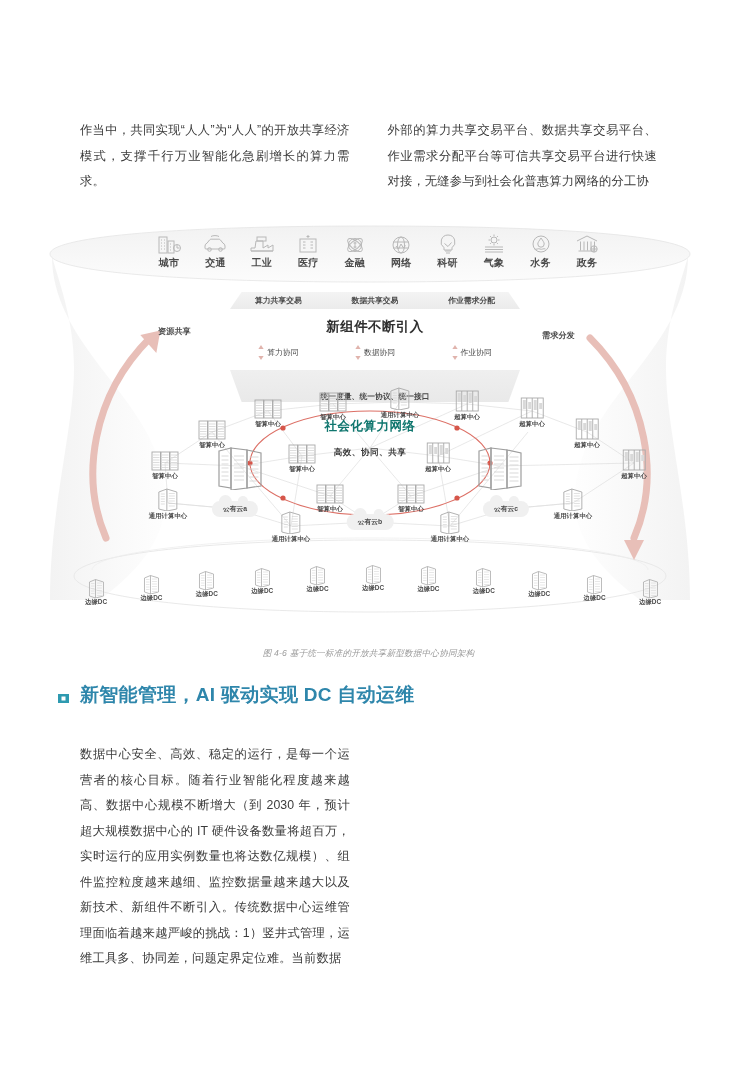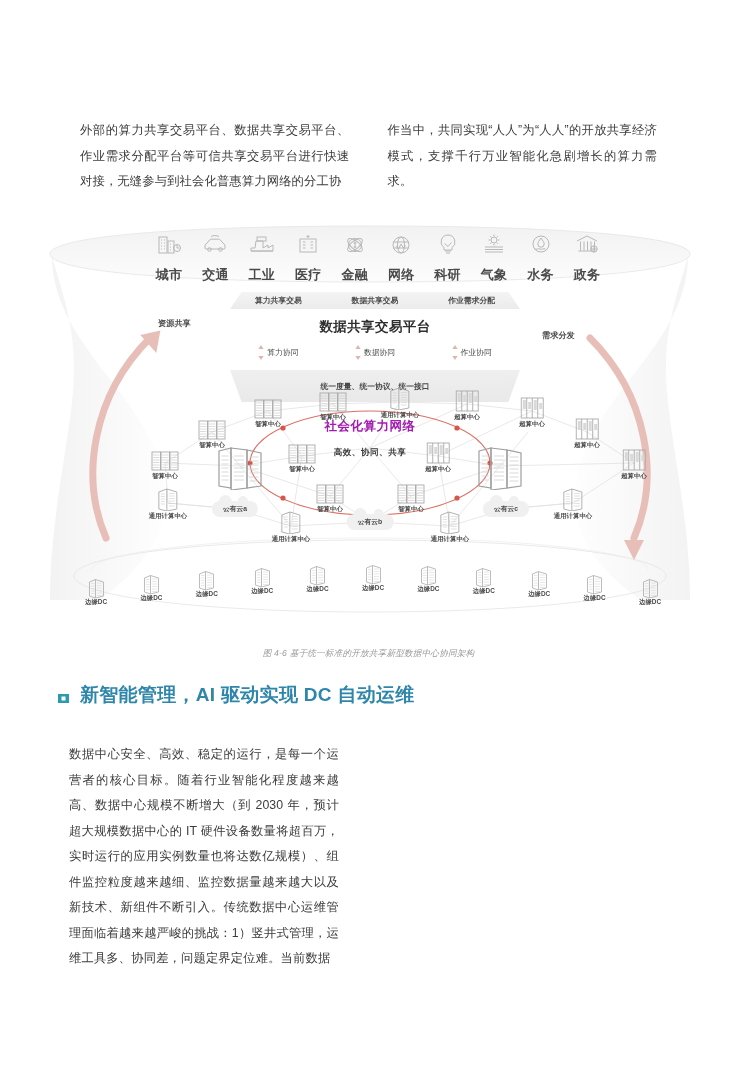--- a/index.html
+++ b/index.html
@@ -33,21 +33,21 @@
 
   
   .icon-row {
     position:absolute; left:108px; top:18px; width:460px;
     display:flex; justify-content:space-between;
   }
   .icon-item { width:42px; text-align:center; }
   .icon-glyph { height:30px; display:flex; align-items:flex-end; justify-content:center; }
   .icon-glyph svg { display:block; }
   .icon-label {
-    font-size:13px; color:#4a4a4a; margin-top:10px; font-weight:bold;
+    font-size:10px; color:#4a4a4a; margin-top:0; font-weight:bold;
     letter-spacing:0.3px;
   }
 
   
   .platform { position:absolute; left:190px; top:84px; width:290px; }
   .plat-top-bar {
     position:relative; height:17px;
     background:linear-gradient(180deg,#f4f4f4,#ebebeb);
     clip-path: polygon(4% 0, 96% 0, 100% 100%, 0 100%);
     display:flex; align-items:center; justify-content:space-around;
@@ -58,27 +58,27 @@
     margin-top:9px; letter-spacing:0.4px;
   }
   .plat-mid { display:flex; justify-content:space-around; margin-top:9px; }
   .plat-mid-item { display:flex; align-items:center; gap:3px; }
   .arrow-ud { width:6px; height:15px; }
   .plat-mid-item span { font-size:7.8px; color:#4a4a4a; font-weight:normal; }
   .plat-bot-bar {
     position:relative; height:32px; margin-top:10px;
     background:linear-gradient(180deg,#efefef,#e9e9e9);
     clip-path: polygon(0 0, 100% 0, 96% 100%, 4% 100%);
-    display:flex; align-items:center; justify-content:center;
+    display:flex; align-items:flex-end; justify-content:center;
   }
   .plat-bot-bar span { font-size:7.8px; color:#4a4a4a; font-weight:bold; }
 
   
   .side-label { position:absolute; font-size:8.2px; color:#4a4a4a; font-weight:bold; }
-  .side-left { left:118px; top:110px;font-family:Liberation Serif, serif; }
+  .side-left { left:118px; top:118px;font-family:Liberation Serif, serif; }
   .side-right { left:502px; top:122px; }
 
   
   .nodes { position:absolute; inset:0; }
   .node {
     position:absolute; text-align:center; transform:translate(-50%,-50%);
   }
   .node .nicon { display:flex; justify-content:center; align-items:flex-end; height:26px; }
   .node .nlabel { font-size:6.4px; color:#4a4a4a; margin-top:1px; white-space:nowrap; font-weight:bold; }
   .node.big .nicon { height:48px; }
@@ -89,60 +89,60 @@
     font-weight:bold;
   }
   .cloud::before, .cloud::after {
     content:''; position:absolute; background:#f0f0f0; border-radius:50%;
   }
   .cloud::before { width:13px; height:13px; left:7px; top:-6px; }
   .cloud::after { width:10px; height:10px; right:10px; top:-5px; }
 
   
   .center-label { position:absolute; left:330px; top:230px; transform:translate(-50%,-50%); text-align:center; }
-  .center-title { font-size:12.5px; font-weight:bold; color:#a21caf; letter-spacing:0.5px; }
+  .center-title { font-size:12.5px; font-weight:bold; color:#0f766e; letter-spacing:0.5px; }
   .center-sub { font-size:8.6px; font-weight:bold; color:#3b3b3b; margin-top:12px; letter-spacing:0.5px; }
 
   
   .edge-row { position:absolute; left:48px; top:352px; width:570px; height:48px; }
   .edge-node { position:absolute; text-align:center; transform:translateX(-50%); }
   .edge-node .eicon { display:flex; justify-content:center; align-items:flex-end; height:22px; }
   .edge-node .elabel { font-size:6.4px; color:#4a4a4a; font-weight:bold; white-space:nowrap; }
 
   
   .caption {
     position:absolute; left:0; top:648px; width:737px; text-align:center;
     font-size:8.6px; color:#9a9a9a; font-style:italic; letter-spacing:0.2px;
   }
 
   
   .heading-row { position:absolute; left:58px; top:682px; display:flex; align-items:center; gap:9px; }
   .bullet-icon { width:13px; height:13px; position:relative; margin-top:4px; }
   .heading-text { font-size:19px; font-weight:bold; color:#2e86ab; letter-spacing:0.3px; white-space:nowrap; }
 
   
-  .cols2 { position:absolute; left:69px; top:742px; width:577px; display:flex; gap:38px; }
+  .cols2 { position:absolute; left:80px; top:742px; width:577px; display:flex; gap:38px; }
 
   
   .pageno {
     position:absolute; left:0; top:1012px; width:737px; text-align:center;
     font-size:12px; color:#6d8fb5; letter-spacing:1px;
   }
 </style>
 </head>
 <body>
 
 <div class="page">
 
   <div class="cols">
     <div class="col">
-      <div class="bodytext">外部的算力共享交易平台、数据共享交易平台、作业需求分配平台等可信共享交易平台进行快速对接，无缝参与到社会化普惠算力网络的分工协</div>
+      <div class="bodytext">作当中，共同实现“人人”为“人人”的开放共享经济模式，支撑千行万业智能化急剧增长的算力需求。</div>
     </div>
     <div class="col">
-      <div class="bodytext">作当中，共同实现“人人”为“人人”的开放共享经济模式，支撑千行万业智能化急剧增长的算力需求。</div>
+      <div class="bodytext">外部的算力共享交易平台、数据共享交易平台、作业需求分配平台等可信共享交易平台进行快速对接，无缝参与到社会化普惠算力网络的分工协</div>
     </div>
   </div>
 
   <div class="figure">
 
     <svg class="hourglass-svg" width="660" height="440" viewBox="0 0 660 440">
       <defs>
         <linearGradient id="hgTop" x1="0" y1="0" x2="0" y2="1">
           <stop offset="0%" stop-color="#f2f2f2"></stop>
           <stop offset="100%" stop-color="#fcfcfc"></stop>
@@ -341,21 +341,21 @@
 
     <div class="side-label side-left">资源共享</div>
     <div class="side-label side-right">需求分发</div>
 
     <div class="platform">
       <div class="plat-top-bar">
         <span>算力共享交易</span>
         <span>数据共享交易</span>
         <span>作业需求分配</span>
       </div>
-      <div class="plat-title">数据共享交易平台</div>
+      <div class="plat-title">新组件不断引入</div>
       <div class="plat-mid">
         <div class="plat-mid-item">
           <svg class="arrow-ud" viewBox="0 0 6 15">
               <path d="M3 0L5.6 4H0.4z" fill="#e0b3ac"></path>
               <path d="M3 15L0.4 11h5.2z" fill="#e0b3ac"></path>
             </svg>
           <span>算力协同</span>
         </div>
         <div class="plat-mid-item">
           <svg class="arrow-ud" viewBox="0 0 6 15">

